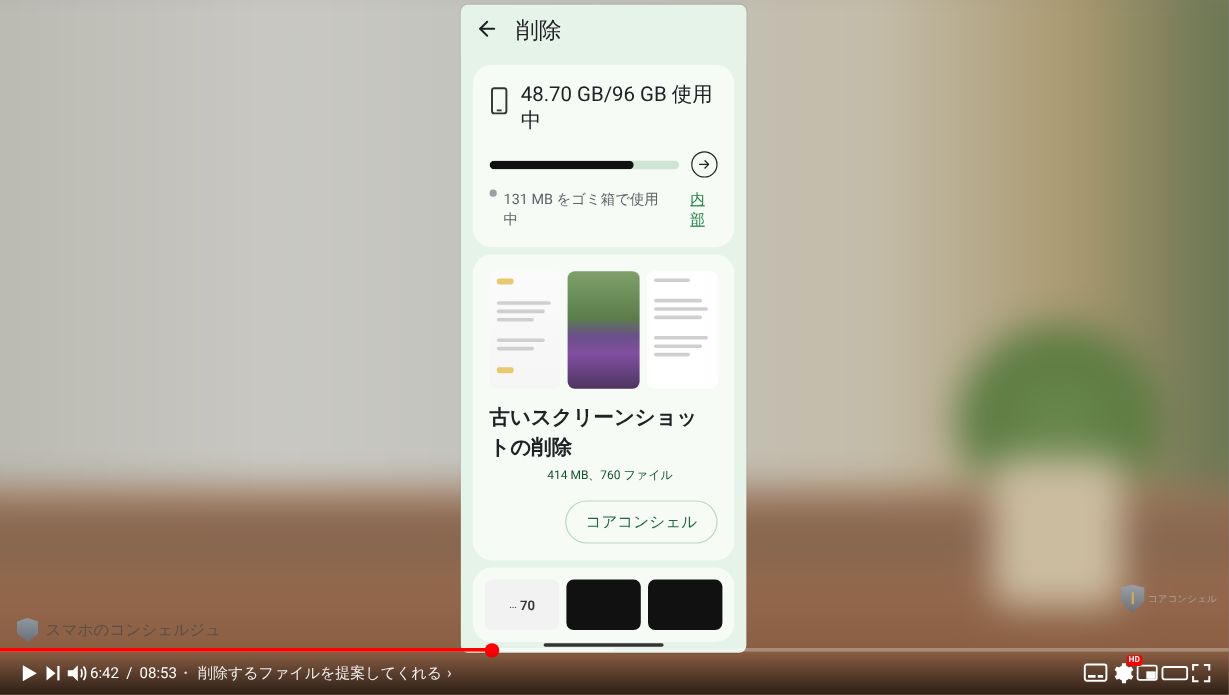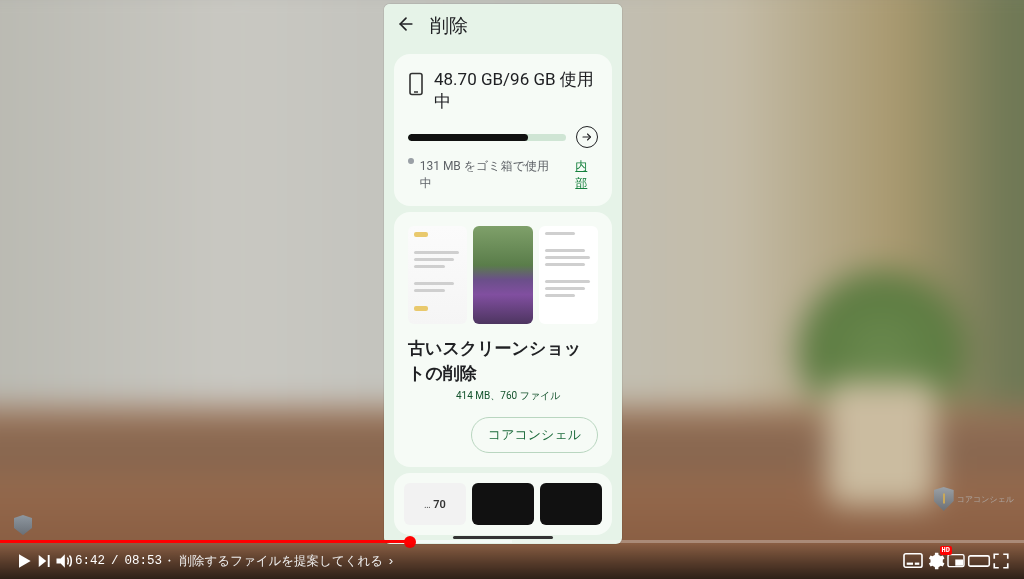--- a/index.html
+++ b/index.html
@@ -112,21 +112,21 @@
   .yt-progress .played { position: absolute; left: 0; top: 0; bottom: 0; width: 40%; background: #ff0000; }
   .yt-progress .scrubber { position: absolute; left: 40%; top: 50%; width: 12px; height: 12px; background: #ff0000; border-radius: 50%; transform: translate(-50%, -50%); }
   .yt-progress .buffered { position: absolute; left: 0; top: 0; bottom: 0; width: 50%; background: rgba(255,255,255,0.45); }
 
   .yt-controls {
     position: absolute; left: 0; right: 0; bottom: 0; height: 36px;
     background: linear-gradient(180deg, rgba(0,0,0,0.0), rgba(0,0,0,0.65));
     display: flex; align-items: center; color: #fff;
     padding: 0 14px; gap: 16px; font-size: 12.5px;
   }
-  .yt-controls .left, .yt-controls .right { display: flex; align-items: center; gap: 1px; font-family: Liberation Mono, monospace; }
+  .yt-controls .left, .yt-controls .right { display: flex; align-items: center; gap: 1px; }
   .yt-controls .spacer { flex: 1; }
   .yt-controls svg { display: block; }
   .yt-controls .timecode { display: flex; align-items: center; gap: 6px; }
   .yt-controls .chapter { display: flex; align-items: center; gap: 4px; color: #eee; }
   .yt-controls .chev { font-size: 13px; }
   .hd-badge { position: absolute; top: -5px; right: -7px; background: #ff0000; color: #fff; font-size: 7px; font-weight: 700; padding: 0 2px; border-radius: 2px; line-height: 9px; }
   .settings-wrap { position: relative; }
 
   
   .watermark {
@@ -252,20 +252,21 @@
     </div>
   </div>
 
   <div class="navbar">
       <div class="handle"></div>
     </div>
 </div>
 
 <div class="channel-mark">
   <div class="badge"></div>
+  <span>スマホのコンシェルジュ</span>
 </div>
 
 <div class="watermark">
   <div class="shield"></div>
   <span>コアコンシェル</span>
 </div>
 
 <div class="yt-progress">
   <div class="buffered"></div>
   <div class="played"></div>

